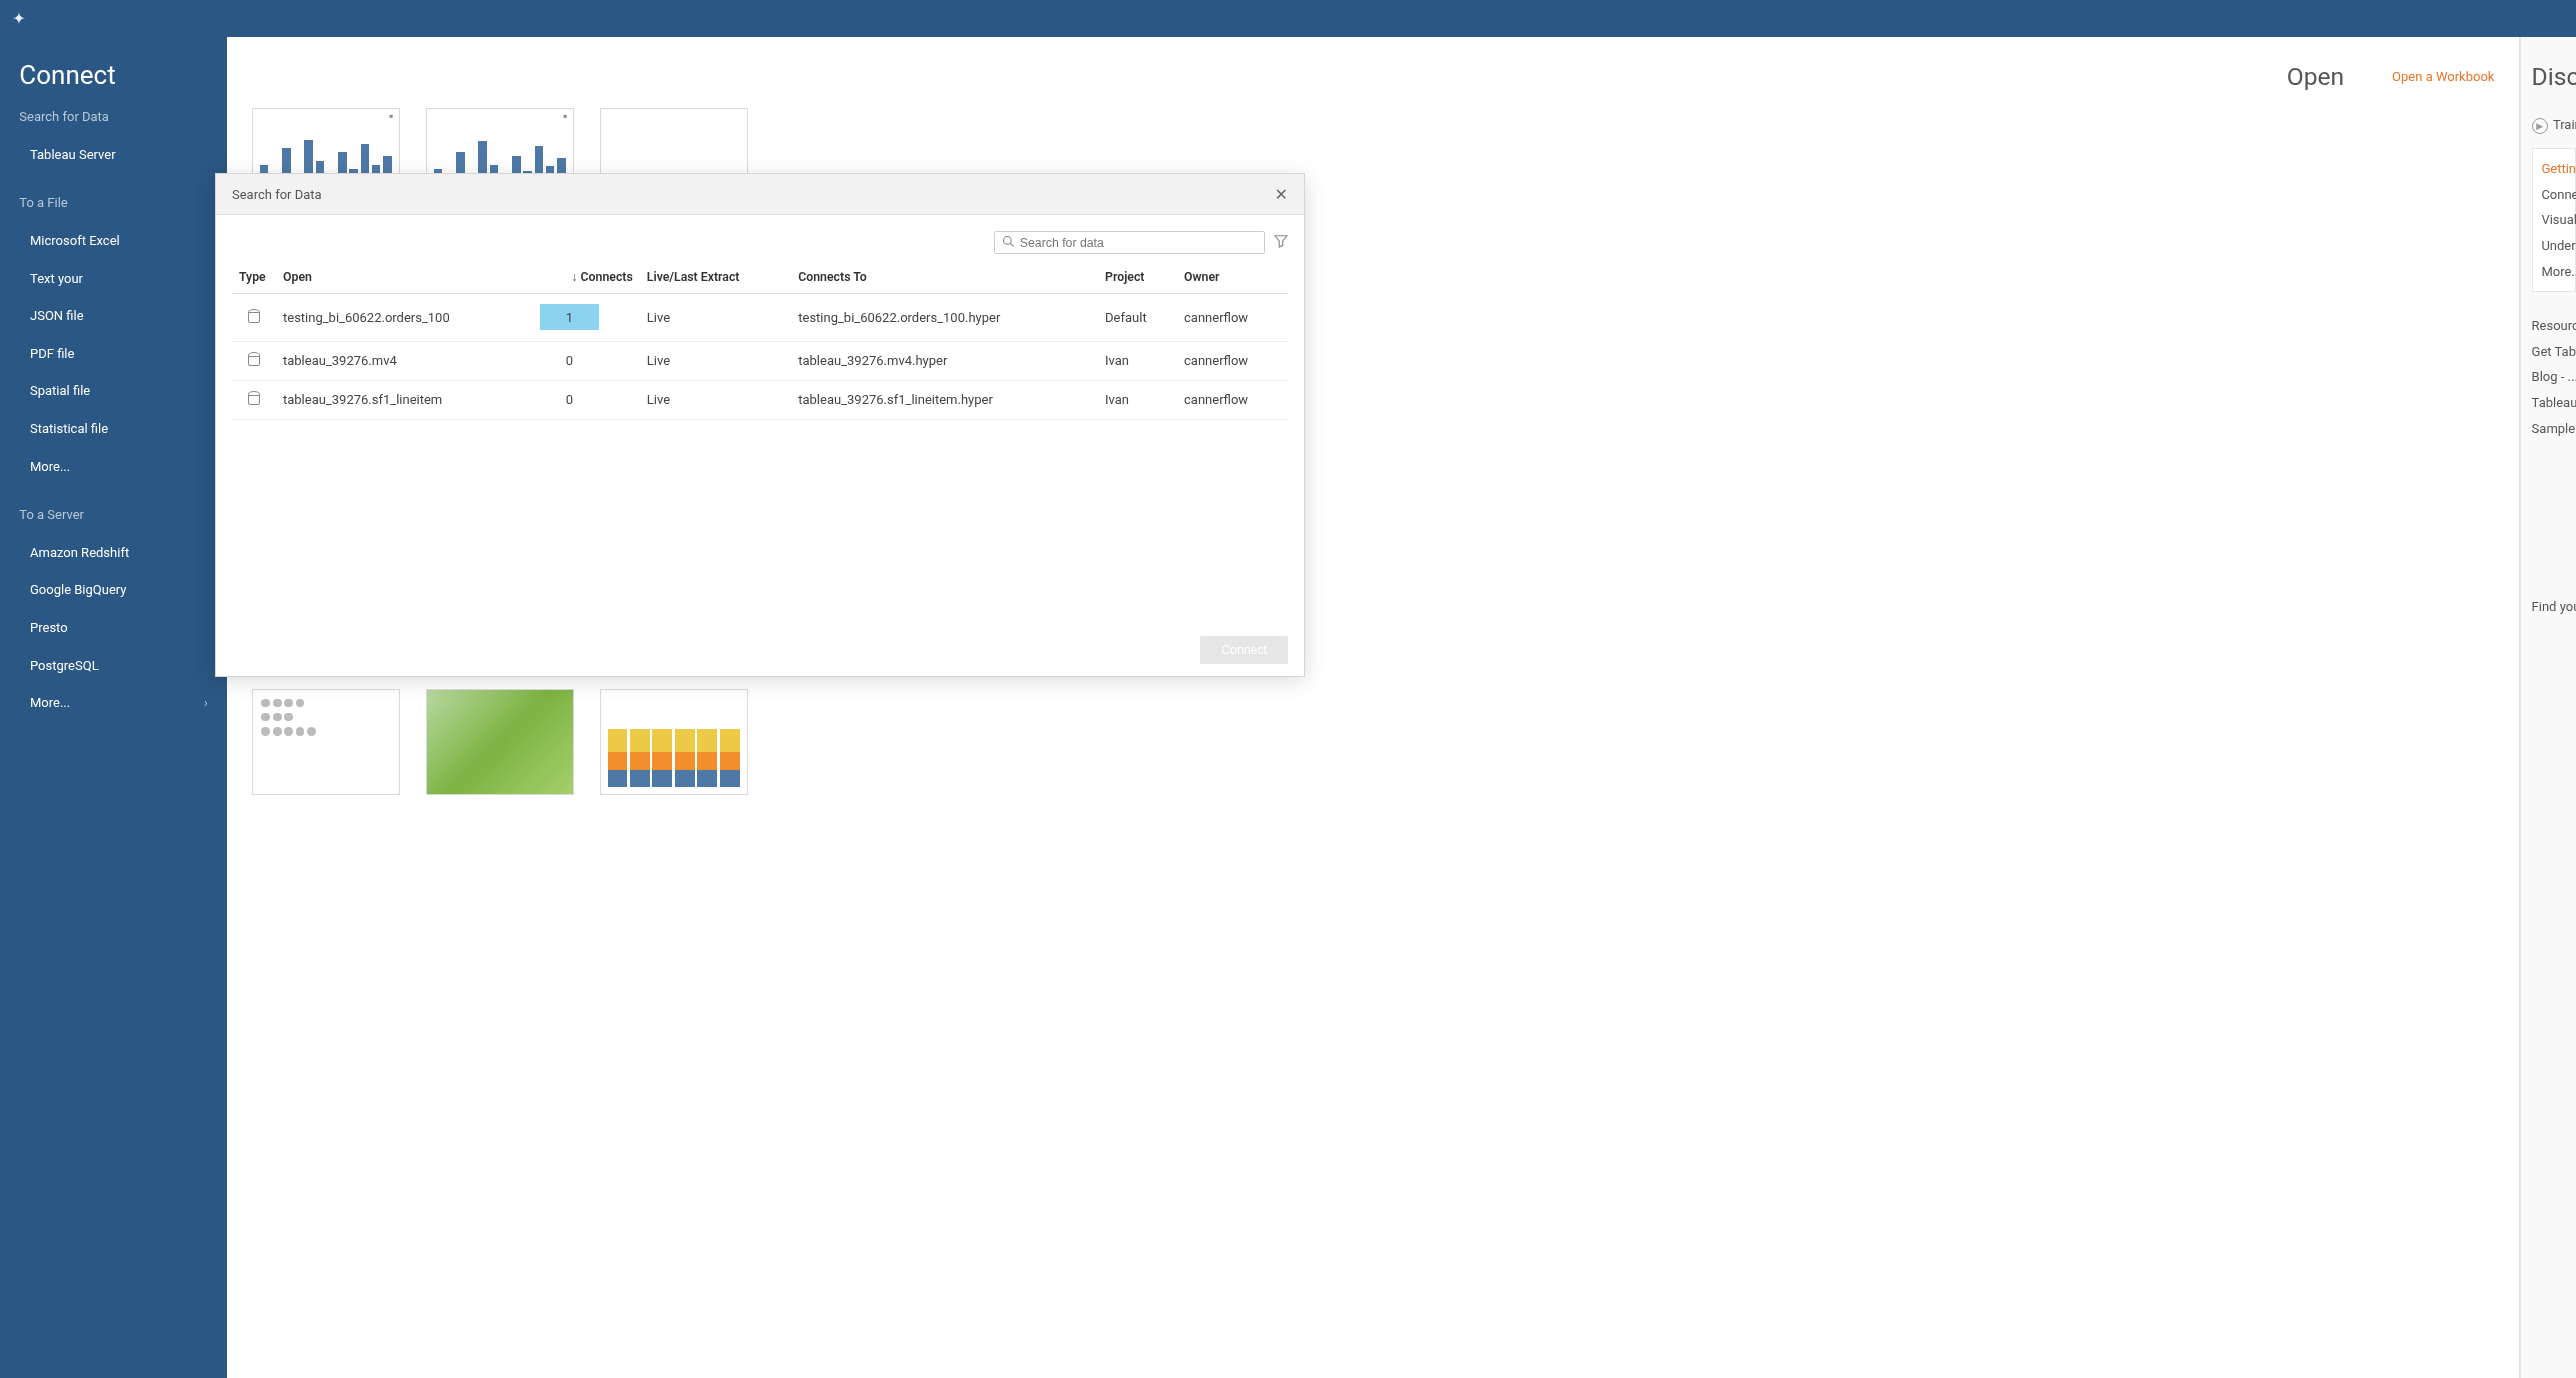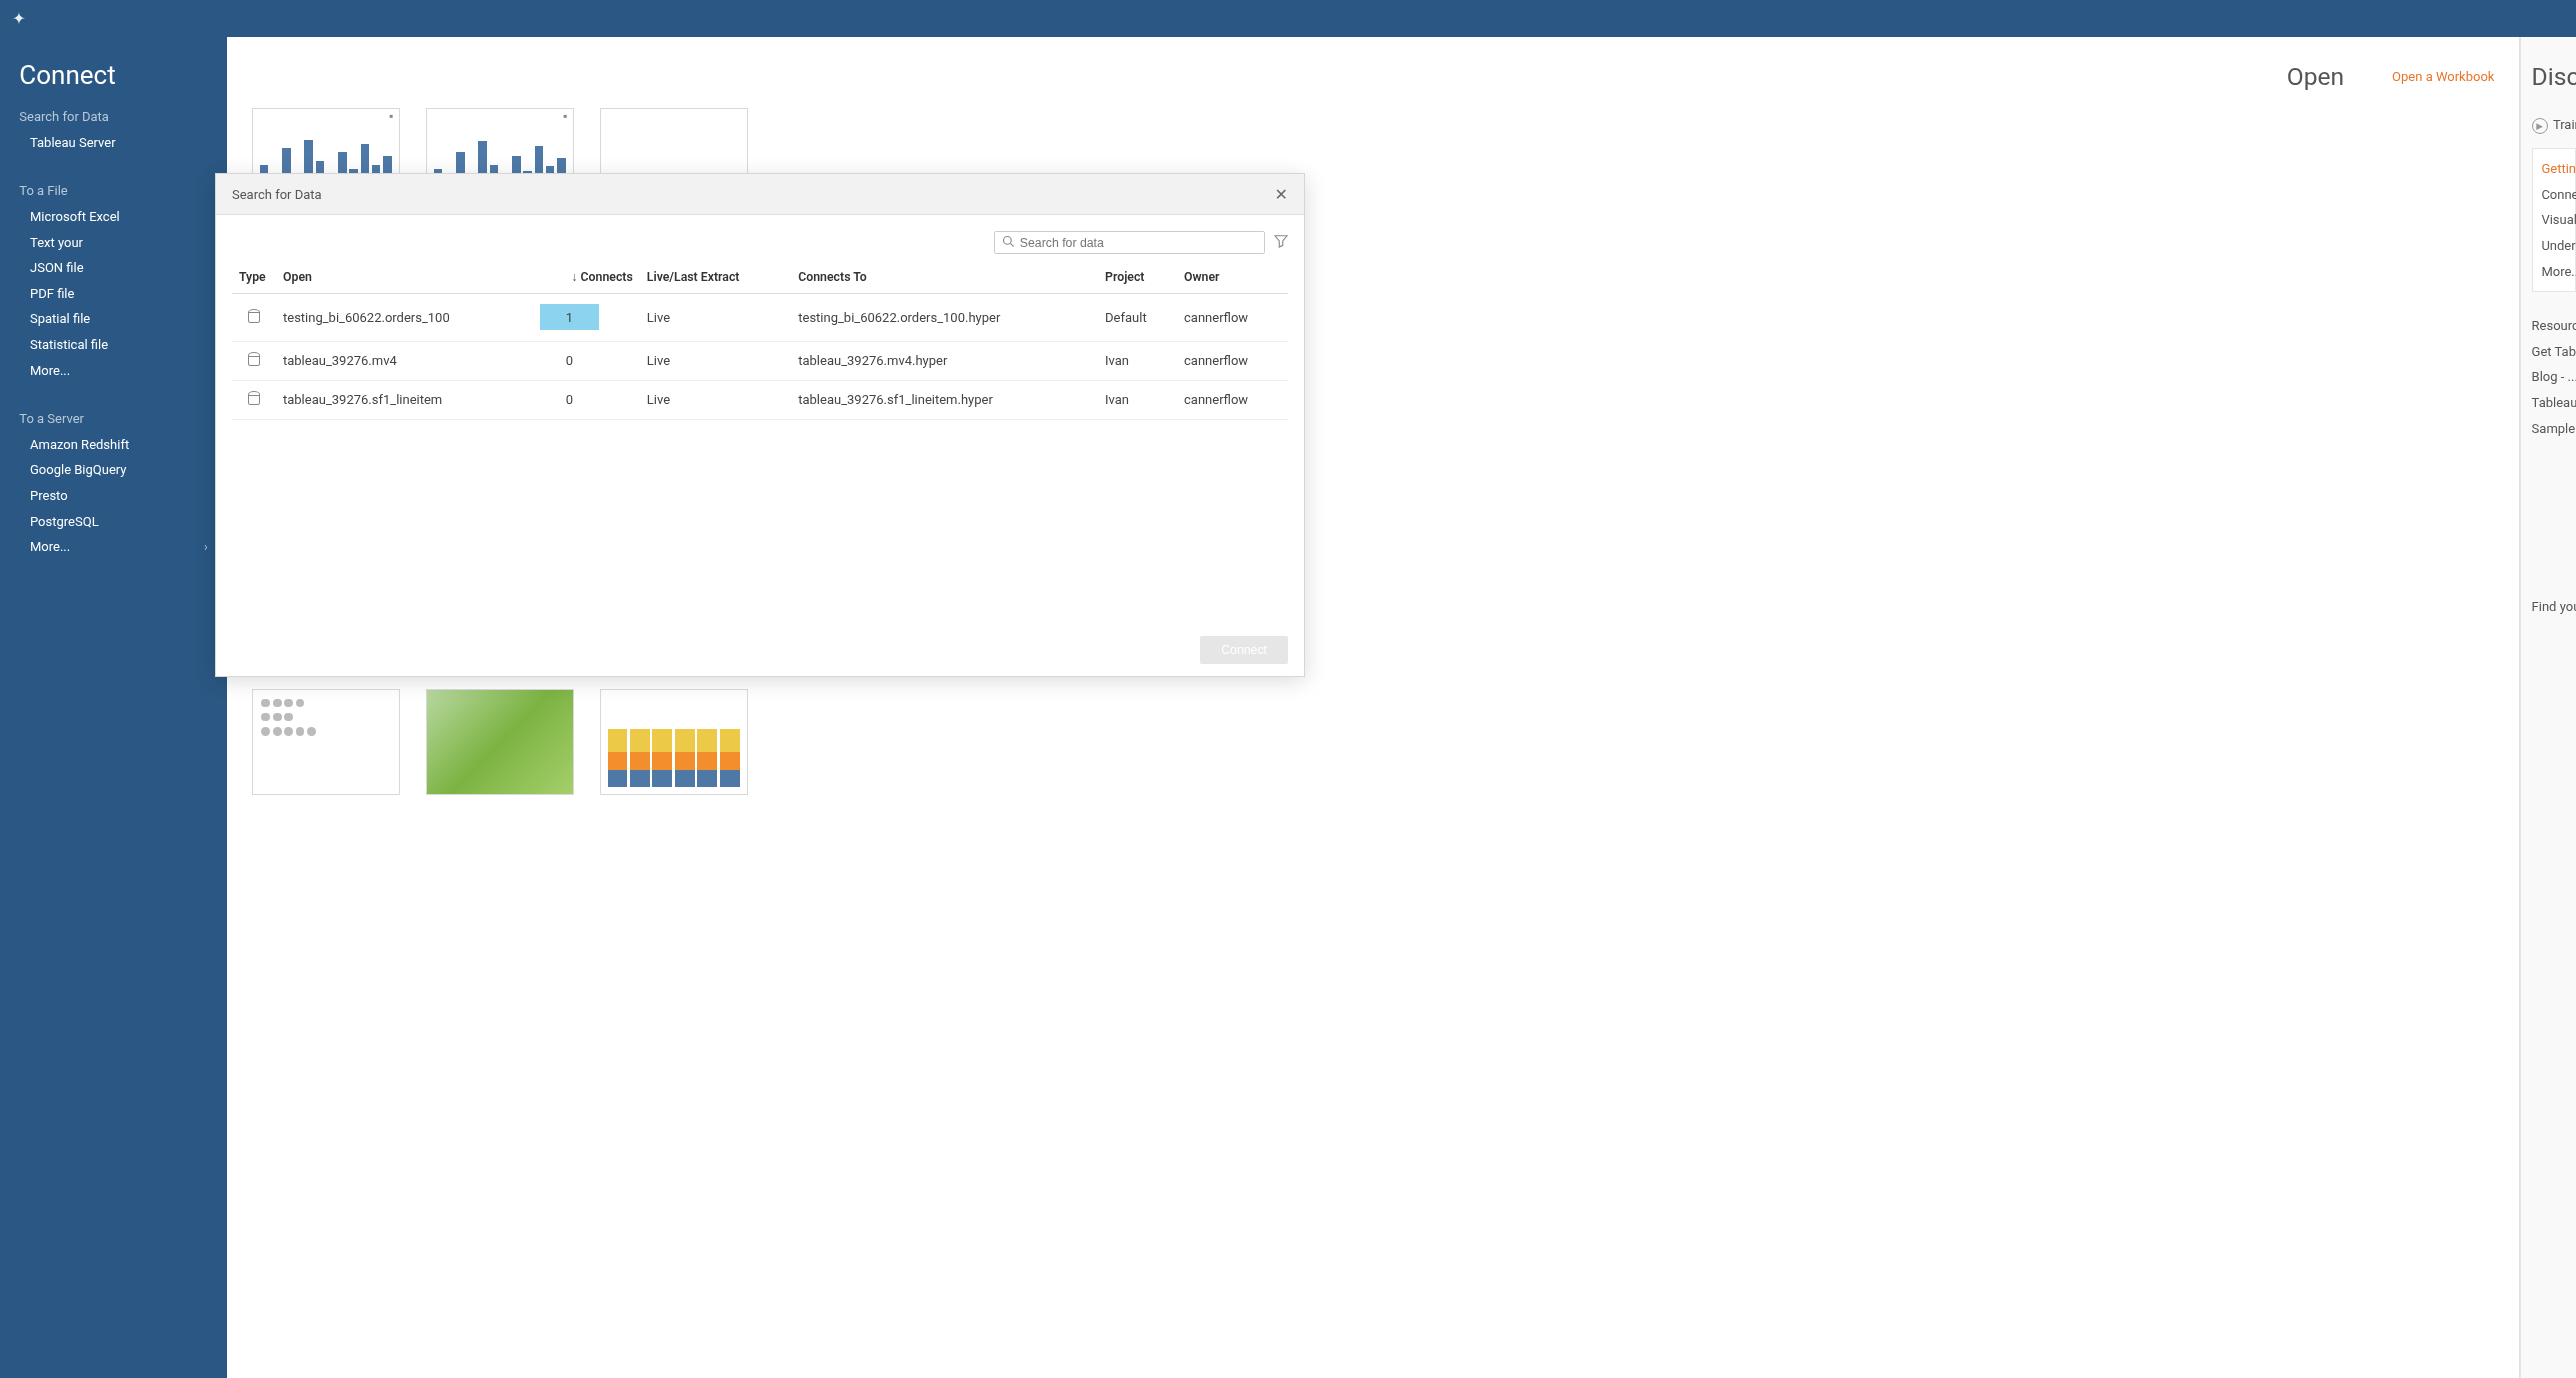--- a/index.html
+++ b/index.html
@@ -48,20 +48,21 @@
   padding: 5.3px 19.3px;
 }
 .sidebar-item {
   padding: 5.3px 19.3px 5.3px 30px;
   color: #fff;
   font-size: 13px;
   cursor: pointer;
   display: flex;
   align-items: center;
   justify-content: space-between;
+  margin-top: 12px;
 }
 .sidebar-group { margin-bottom: 23px; }
 .chevron { color: #b7c8d8; font-size: 12.3px; }
 
 
 .main {
   position: absolute;
   left: 227px;
   top: 37px;
   right: 0;

